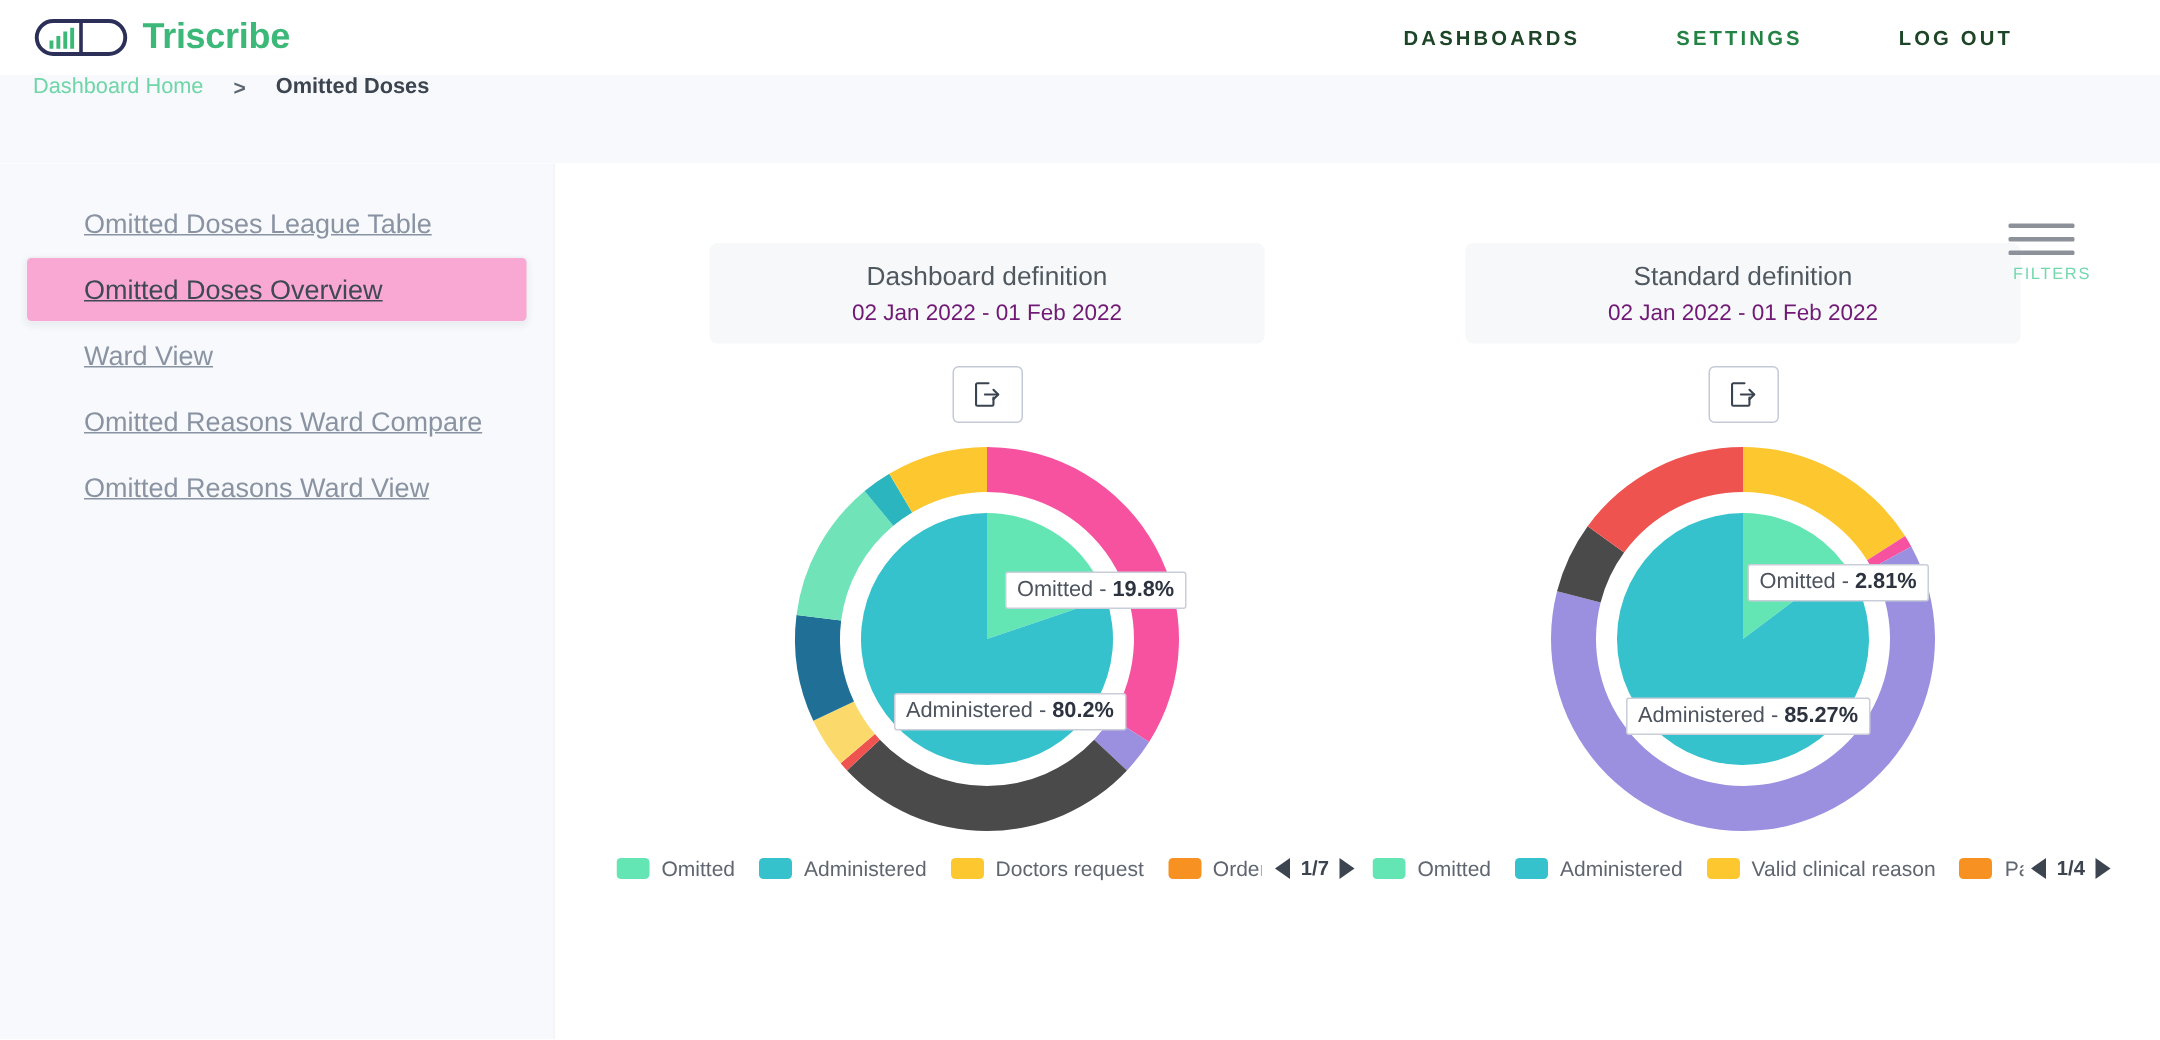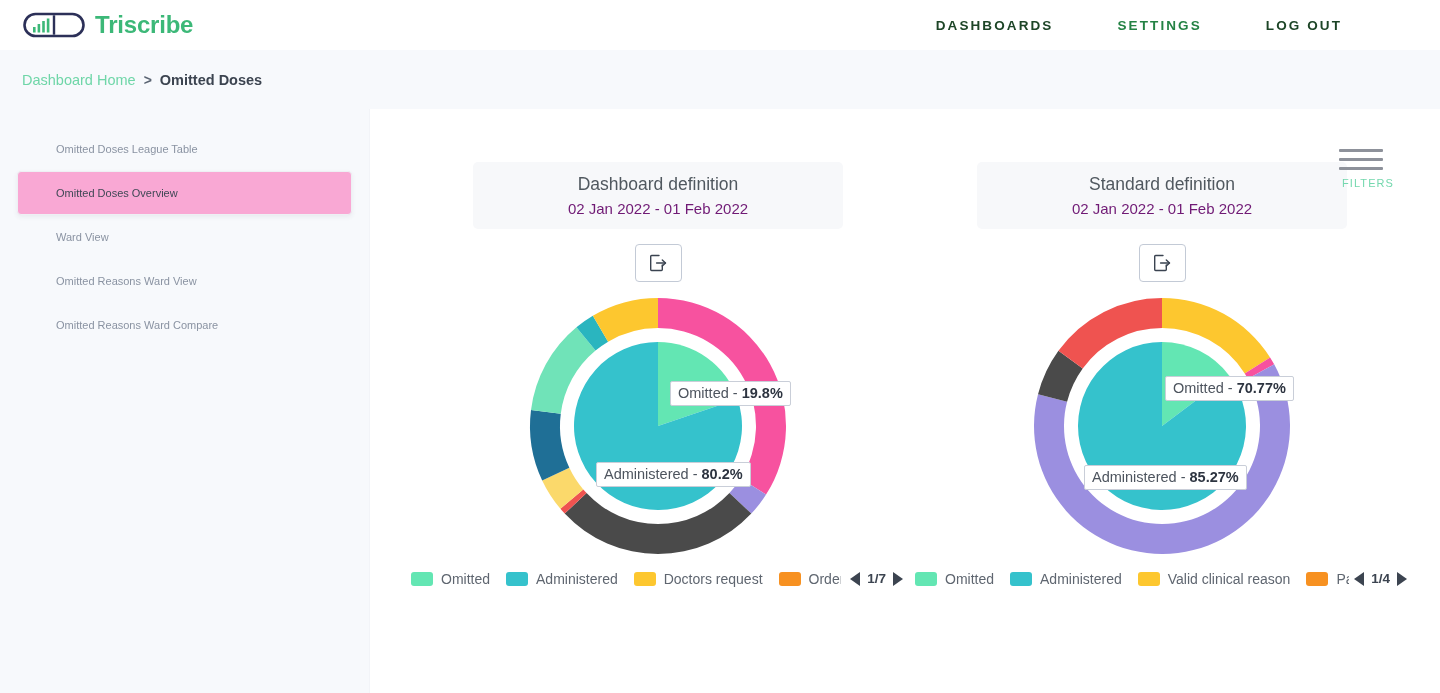--- a/index.html
+++ b/index.html
@@ -50,23 +50,22 @@
     cursor: pointer;
     white-space: nowrap;
   }
   .topnav-link.accent { color: #248244; }
 
   
   .breadcrumb-bar {
     height: 59px;
     background: #f7f9fc;
     display: flex;
-    align-items: center;
     padding: 0 0 0 22px;
-    gap: 8px;
+    gap: 20px;
   }
   .crumb {
     font-size: 14.5px;
     color: #6fd6a8;
     cursor: pointer;
     font-weight: 500;
   }
   .crumb-sep { font-size: 14px; color: #5a6472; font-weight: bold; }
   .crumb-current { font-size: 14.5px; color: #3c4450; font-weight: bold; }
 
@@ -84,24 +83,25 @@
     padding-top: 18px;
     flex: 0 0 370px;
     border-right: 1px solid #f2f4f8;
   }
   .side-item {
     margin: 0 17px;
     height: 44px;
     display: flex;
     align-items: center;
     padding-left: 39px;
-    font-size: 11px;
+    font-size: 18px;
     color: #8a93a2;
     cursor: pointer;
     border-radius: 4px;
+    text-decoration: underline;
   }
   .side-item.active {
     background: #f9a8d4;
     color: #3f4855;
     border: 1px solid #eef0f4;
     box-shadow: 0 2px 5px rgba(40,50,70,0.07);
     padding-left: 38px;
   }
 
   
@@ -273,22 +273,22 @@
   <span class="crumb-sep">&gt;</span>
   <span class="crumb-current">Omitted Doses</span>
 </div>
 
 <div class="page">
 
   <div class="sidebar">
     <div class="side-item">Omitted Doses League Table</div>
     <div class="side-item active">Omitted Doses Overview</div>
     <div class="side-item">Ward View</div>
+    <div class="side-item">Omitted Reasons Ward Compare</div>
     <div class="side-item">Omitted Reasons Ward View</div>
-    <div class="side-item">Omitted Reasons Ward Compare</div>
   </div>
 
   <div class="main">
 
     <div class="filters-btn">
       <span class="ham">
         <span></span>
           <span></span>
           <span></span>
       </span>
@@ -387,21 +387,21 @@
                 <path d="M 262.1672550456145 67.33552971498045 A 128 128 0 1 1 26.021355375535236 97.16769444289851 L 55.07885020939416 104.62839105784417 A 98 98 0 1 0 235.87805464429863 81.78813993803192 Z" fill="#9b8fe0"></path>
                 <path d="M 26.021355375535236 97.16769444289851 A 128 128 0 0 1 46.44582472000671 53.76348770656345 L 70.71633455125514 71.39704527533765 A 98 98 0 0 0 55.07885020939416 104.62839105784417 Z" fill="#4a4a4a"></path>
                 <path d="M 46.44582472000671 53.76348770656345 A 128 128 0 0 1 149.99999999999997 1 L 149.99999999999997 31 A 98 98 0 0 0 70.71633455125514 71.39704527533765 Z" fill="#ef5350"></path>
               </g>
             <circle cx="150" cy="129" r="90" fill="#ffffff"></circle>
             <g id="c2-inner">
                 <path d="M 150 129 L 150 45 A 84 84 0 0 1 217.11007942568787 78.4803281930903 Z" fill="#63e6b3"></path>
                 <path d="M 150 129 L 217.11007942568787 78.4803281930903 A 84 84 0 1 1 149.99999999999997 45 Z" fill="#35c2cc"></path>
               </g>
           </svg>
-          <div class="tip" id="c2-tip0" style="left:111px; top:79px;">Omitted - <b>70.77%</b></div>
+          <div class="tip" id="c2-tip0" style="left:111px; top:79px;">Omitted - <b>2.81%</b></div>
           <div class="tip" id="c2-tip1" style="left:30px; top:168px;">Administered - <b>85.27%</b></div>
         </div>
 
         <div class="legend">
           <div class="leg-clip" style="max-width:434px;">
             <div class="leg-item">
               <span class="leg-sw" id="c2-sw0" style="background: rgb(99, 230, 179);"></span>
               <span class="leg-txt">Omitted</span>
             </div>
             <div class="leg-item">

